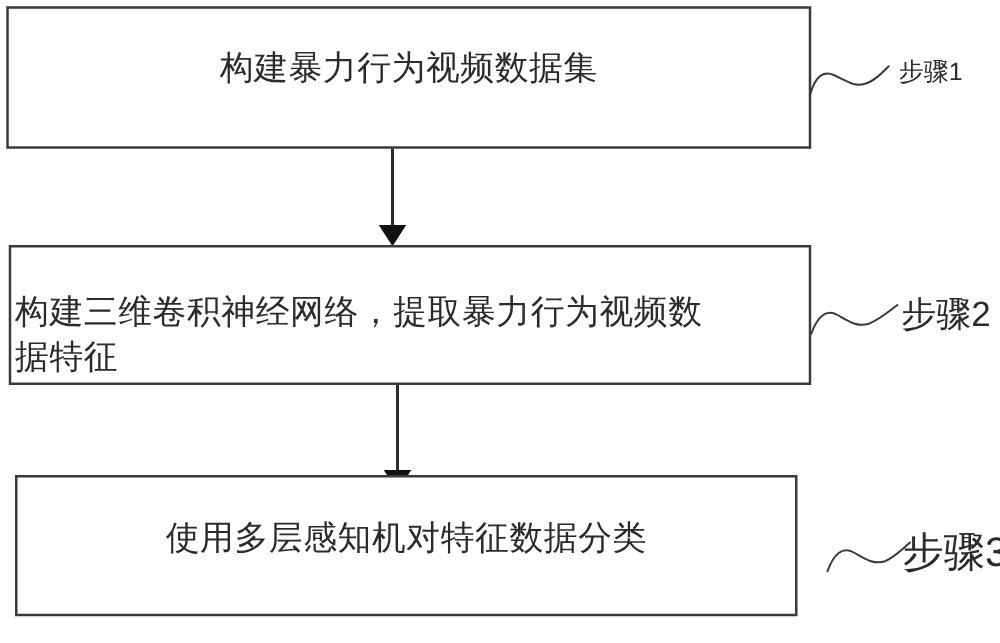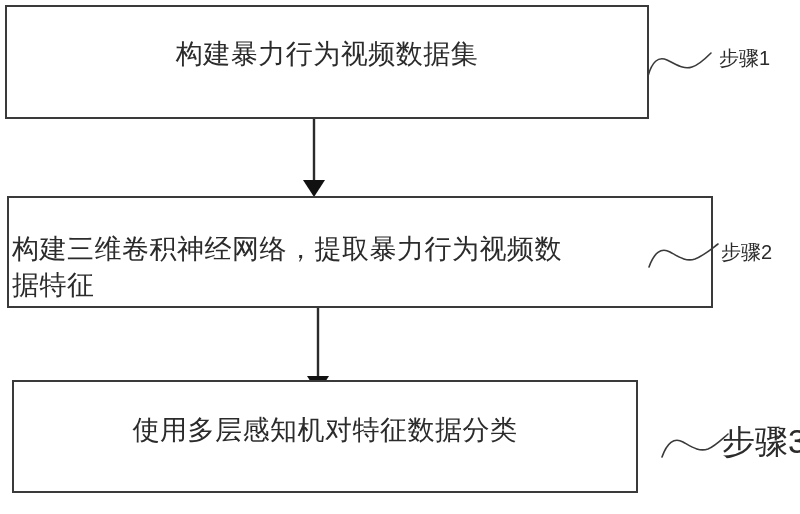--- a/index.html
+++ b/index.html
@@ -65,29 +65,29 @@
   <svg class="leader-svg" style="left:645px; top:40px; width:80px; height:40px;" viewBox="0 0 80 40">
     <path d="M3 36 C 7 22, 13 16, 22 20 C 31 24, 38 30, 47 27 C 54 25, 60 19, 66 13" fill="none" stroke="#3a3a3a" stroke-width="1.6" stroke-linecap="round"></path>
   </svg>
   <div class="step-label" style="left:719px; top:43px; font-size:20px; line-height:30px;">步骤1</div>
 
   <svg class="connector-svg" viewBox="0 0 800 514">
     <line x1="314" y1="119" x2="314" y2="182" stroke="#2b2b2b" stroke-width="2.4"></line>
     <polygon points="303,180 325,180 314,197" fill="#111111"></polygon>
   </svg>
 
-  <div class="flow-box" style="left:7px; top:196px; width:706px; height:112px;">
+  <div class="flow-box" style="left:7px; top:196px; width:642px; height:112px;">
     <div class="box-text" style="top:34px; left:3px; font-size:27px; line-height:34px;">构建三维卷积神经网络，提取暴力行为视频数</div>
     <div class="box-text" style="top:70px; left:3px; font-size:27px; line-height:34px;text-align:right;">据特征</div>
   </div>
 
   <svg class="leader-svg" style="left:646px; top:233px; width:80px; height:40px;" viewBox="0 0 80 40">
     <path d="M3 34 C 8 20, 15 14, 24 19 C 33 24, 40 29, 49 26 C 57 23, 64 17, 72 11" fill="none" stroke="#3a3a3a" stroke-width="1.6" stroke-linecap="round"></path>
   </svg>
-  <div class="step-label" style="left:721px; top:237px; font-size:20px; line-height:30px;">步骤2</div>
+  <div class="step-label" style="left:721px; top:237px; font-size:28px; line-height:30px;">步骤2</div>
 
   <svg class="connector-svg" viewBox="0 0 800 514">
     <line x1="318" y1="308" x2="318" y2="378" stroke="#2b2b2b" stroke-width="2.4"></line>
     <polygon points="307,376 329,376 318,393" fill="#111111"></polygon>
   </svg>
 
   <div class="flow-box" style="left:12px; top:380px; width:626px; height:113px;">
     <div class="box-text centered" style="top:31px; left:0; font-size:27px; line-height:34px;">使用多层感知机对特征数据分类</div>
   </div>
 

